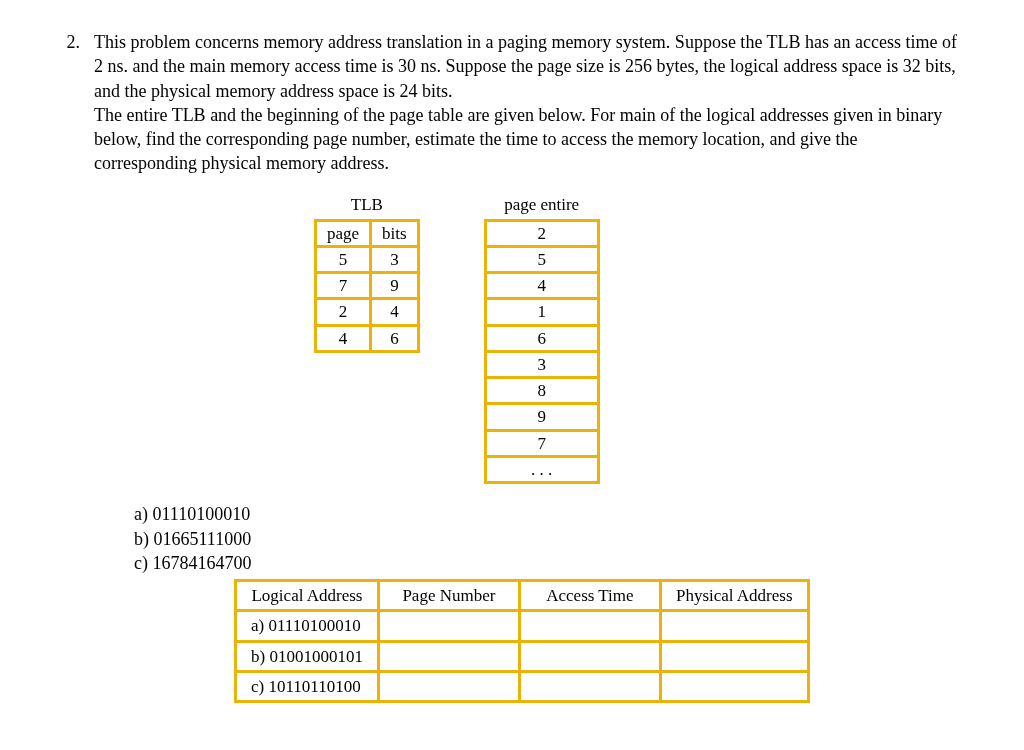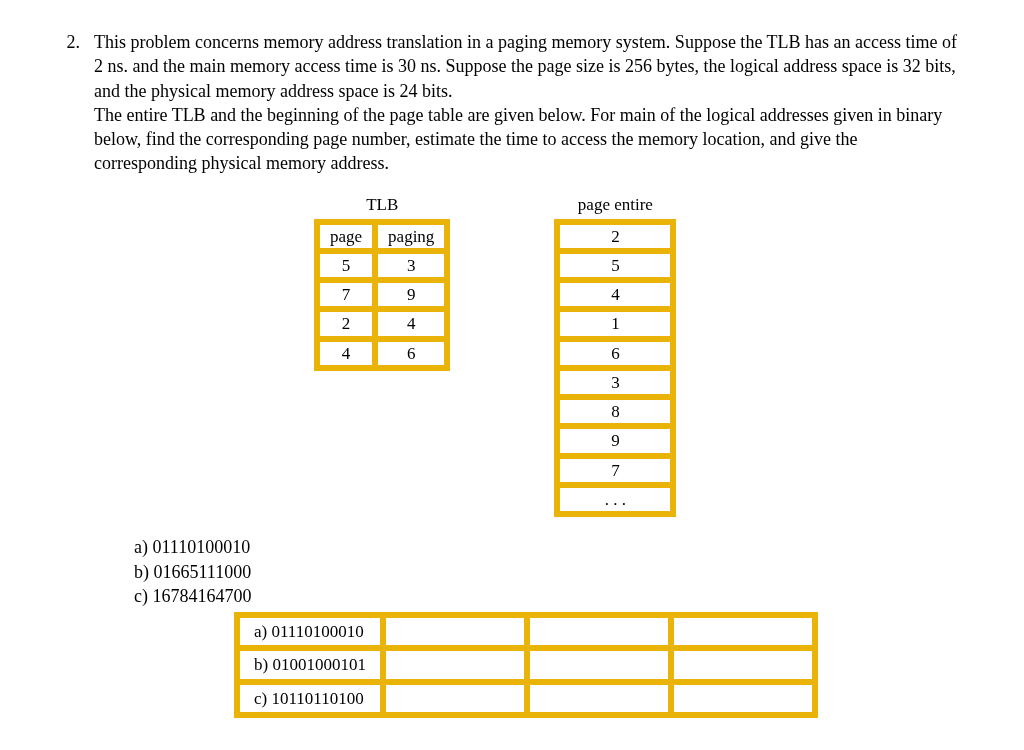--- a/index.html
+++ b/index.html
@@ -18,32 +18,32 @@
   .qnum {
     flex: 0 0 auto;
     min-width: 20px;
     text-align: right;
   }
   .qbody {
     flex: 1 1 auto;
   }
   .tables-row {
     display: flex;
-    gap: 104px;
+    gap: 64px;
     margin-top: 18px;
     margin-left: 220px;
     align-items: flex-start;
   }
   .tbl-wrap { text-align: center; }
   .tbl-title { font-size: 17px; margin-bottom: 2px; }
   table { border-collapse: collapse; }
   .tlb td, .tlb th,
   .pt td,
   .ans td, .ans th {
-    border: 6px solid #eab308;
+    border: 3px solid #eab308;
     padding: 1px 10px;
     font-size: 17px;
     text-align: center;
     line-height: 1.25;
   }
   .tlb th { font-weight: normal; }
   .pt td { min-width: 90px; }
   .addr-list {
     margin-top: 18px;
     margin-left: 40px;
@@ -66,21 +66,21 @@
     <div>This problem concerns memory address translation in a paging memory system. Suppose the TLB has an access time of 2 ns. and the main memory access time is 30 ns. Suppose the page size is 256 bytes, the logical address space is 32 bits, and the physical memory address space is 24 bits.</div>
     <div>The entire TLB and the beginning of the page table are given below. For main of the logical addresses given in binary below, find the corresponding page number, estimate the time to access the memory location, and give the corresponding physical memory address.</div>
 
     <div class="tables-row">
       <div class="tbl-wrap">
         <div class="tbl-title">TLB</div>
         <table class="tlb">
           <tbody>
               <tr>
             <th>page</th>
-            <th>paging</th>
+            <th>bits</th>
           </tr>
           <tr>
             <td>5</td>
             <td>3</td>
           </tr>
           <tr>
             <td>7</td>
             <td>9</td>
           </tr>
           <tr>
@@ -144,20 +144,26 @@
         <span>01665111000</span>
       </div>
       <div>
         <span>c)</span>
         <span>16784164700</span>
       </div>
     </div>
 
     <table class="ans">
       <tbody>
+          <tr>
+        <th>Logical Address</th>
+        <th>Page Number</th>
+        <th>Access Time</th>
+        <th>Physical Address</th>
+      </tr>
       <tr>
         <td>a) 01110100010</td>
         <td class="empty"></td>
         <td class="empty"></td>
         <td class="empty"></td>
       </tr>
       <tr>
         <td>b) 01001000101</td>
         <td class="empty"></td>
         <td class="empty"></td>

